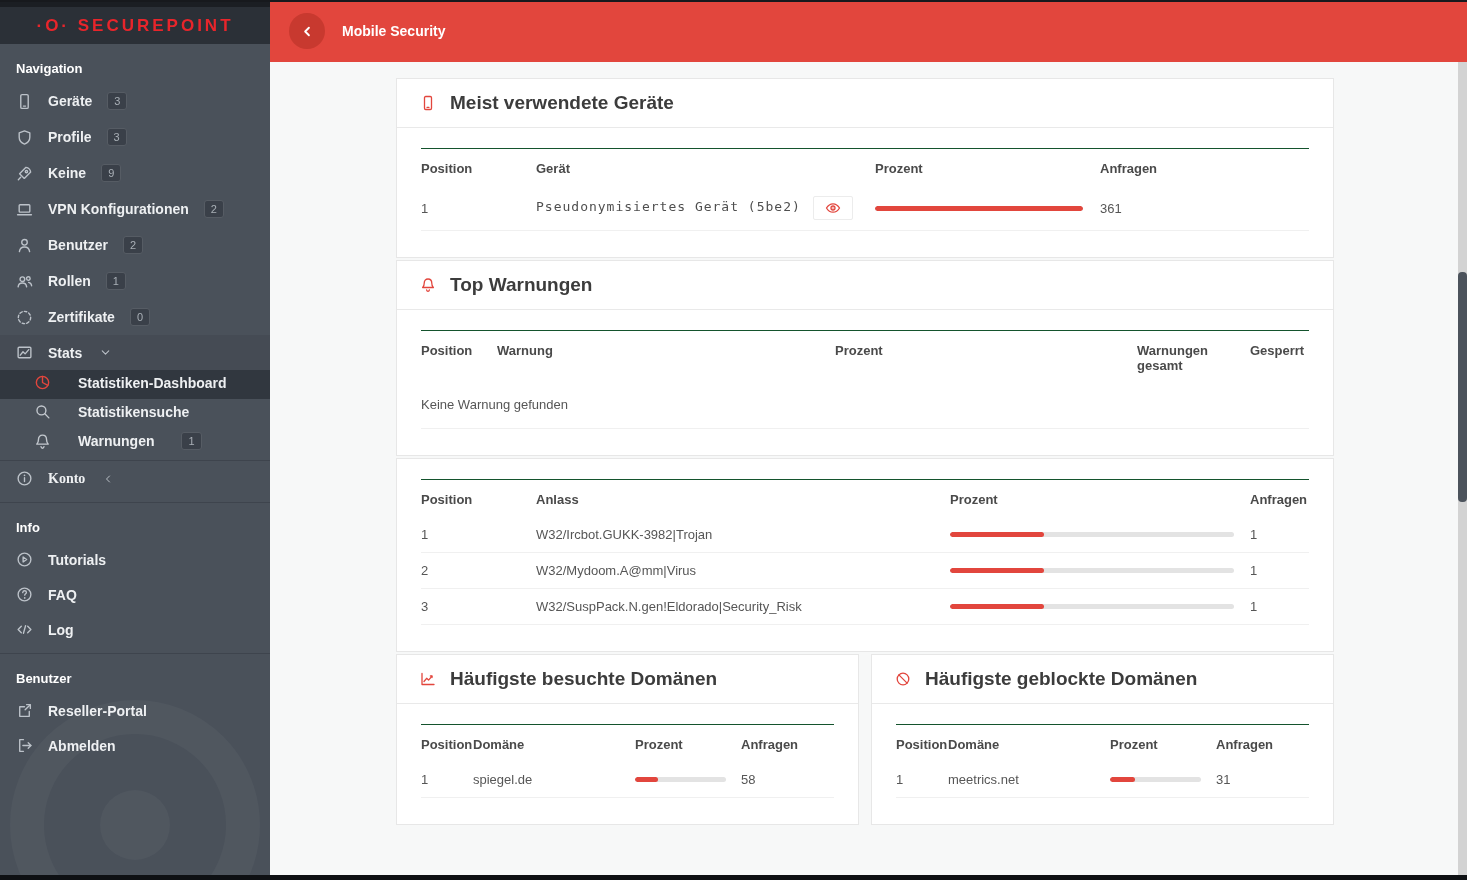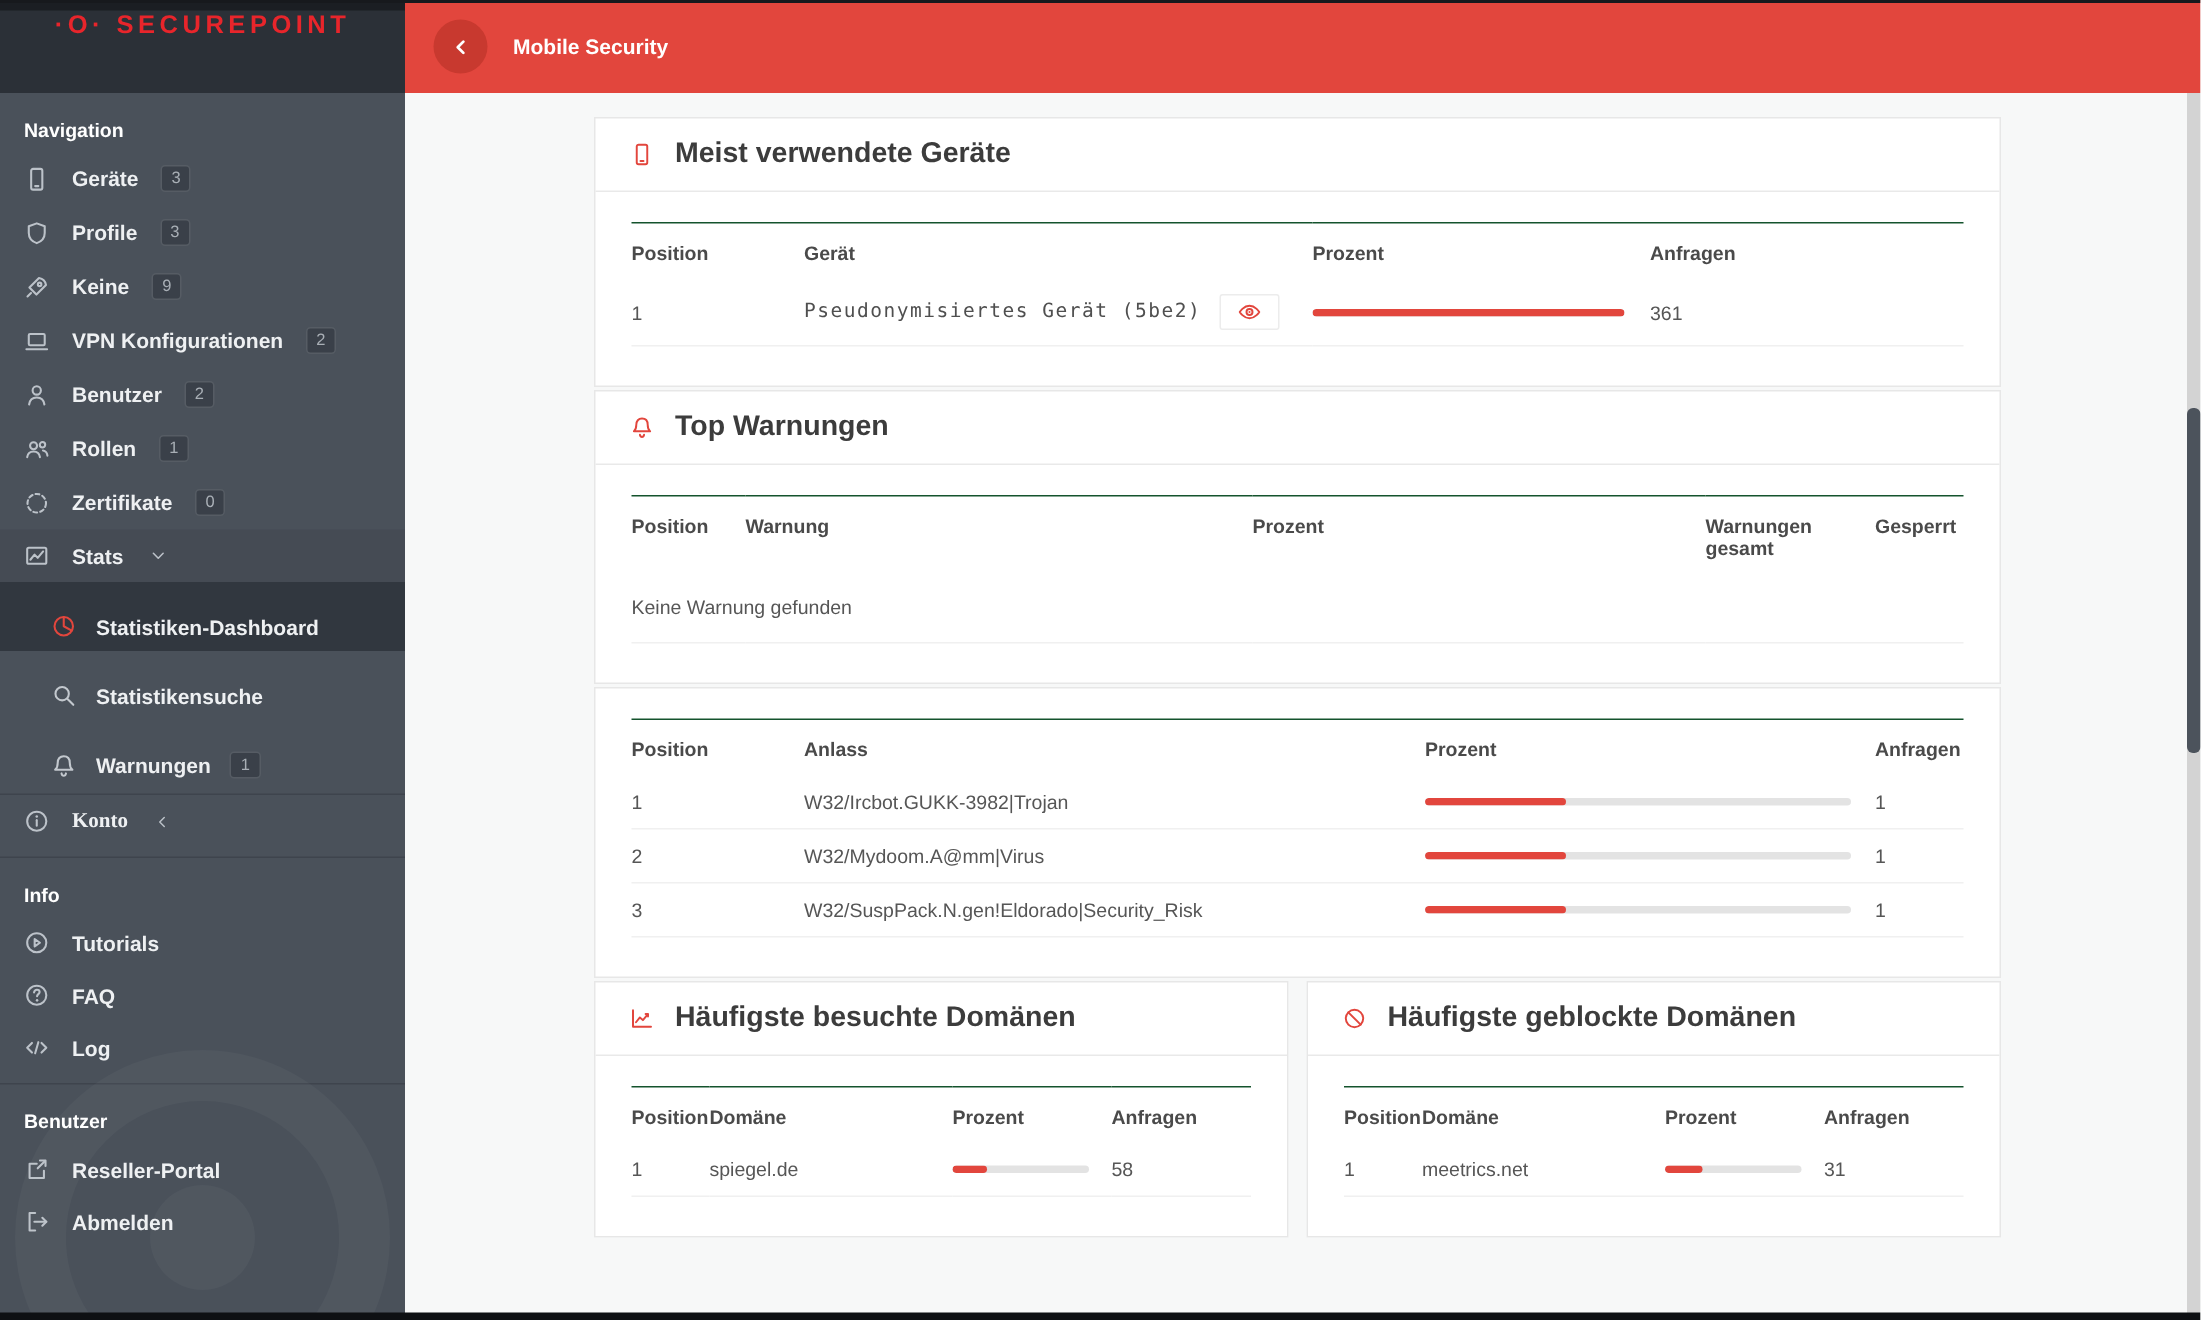--- a/index.html
+++ b/index.html
@@ -5,29 +5,29 @@
   * { box-sizing: border-box; margin: 0; padding: 0; }
   html,body { width:1467px; height:880px; overflow:hidden; }
   body { font-family:"Liberation Sans", sans-serif; background:#f7f8f8; position:relative; }
 
   
   .top-strip { position:absolute; top:0; left:0; right:0; height:2px; background:#17191d; z-index:50; }
   .bottom-strip { position:absolute; bottom:0; left:0; right:0; height:5px; background:#0e1013; z-index:50; }
 
   
   .sidebar { position:absolute; left:0; top:0; bottom:0; width:270px; background:#4a515a; color:#eef0f2; overflow:hidden; z-index:5; }
-  .logo-area { height:62px; background:#2b3037; border-top:7px solid #1b1e23; display:flex; align-items:flex-start; justify-content:center; }
+  .logo-area { height:44px; background:#2b3037; border-top:7px solid #1b1e23; display:flex; align-items:center; justify-content:center; }
   .logo { color:#e8252b; font-weight:bold; font-size:17px; letter-spacing:3px; white-space:nowrap; }
   .section-label { padding:17px 16px 7px; font-size:13px; font-weight:bold; color:#ffffff; }
   .nav-item { display:flex; align-items:center; gap:15px; padding:9px 16px; font-size:14px; font-weight:600; color:#eef0f2; cursor:pointer; }
   .nav-item .i { color:#bcc2c9; flex:0 0 auto; }
   .badge { background:#3a4049; border:1px solid #565c64; border-radius:3px; font-size:11px; font-weight:400; color:#a9afb6; padding:1px 6px; line-height:14px; }
   .nav-item.expanded-parent { background:#454b54; }
   .chev { color:#bcc2c9; margin-left:2px; }
-  .sub-item { display:flex; align-items:center; gap:13px; padding:21px 16px 8px 34px; font-size:14px; font-weight:600; color:#eef0f2; cursor:pointer; }
+  .sub-item { display:flex; align-items:center; gap:27px; padding:4px 16px 8px 34px; font-size:14px; font-weight:600; color:#eef0f2; cursor:pointer; }
   .sub-item .i { color:#c3c8ce; }
   .sub-item.active { background:#31373f; font-weight:bold; }
   .sub-item.active .i { color:#e2463d; }
   .konto-row { border-top:1px solid #3e444d; margin-top:2px;font-family:Liberation Serif, serif; }
   .sb-divider { border-top:1px solid #3e444d; margin-top:6px; }
   .watermark { position:absolute; bottom:-70px; left:10px; width:250px; height:250px; border:34px solid rgba(255,255,255,0.035); border-radius:50%; pointer-events:none; }
   .watermark:after { content:""; position:absolute; left:50%; top:50%; width:70px; height:70px; margin:-35px 0 0 -35px; background:rgba(255,255,255,0.035); border-radius:50%; }
 
   
   .i { width:17px; height:17px; display:inline-block; }

